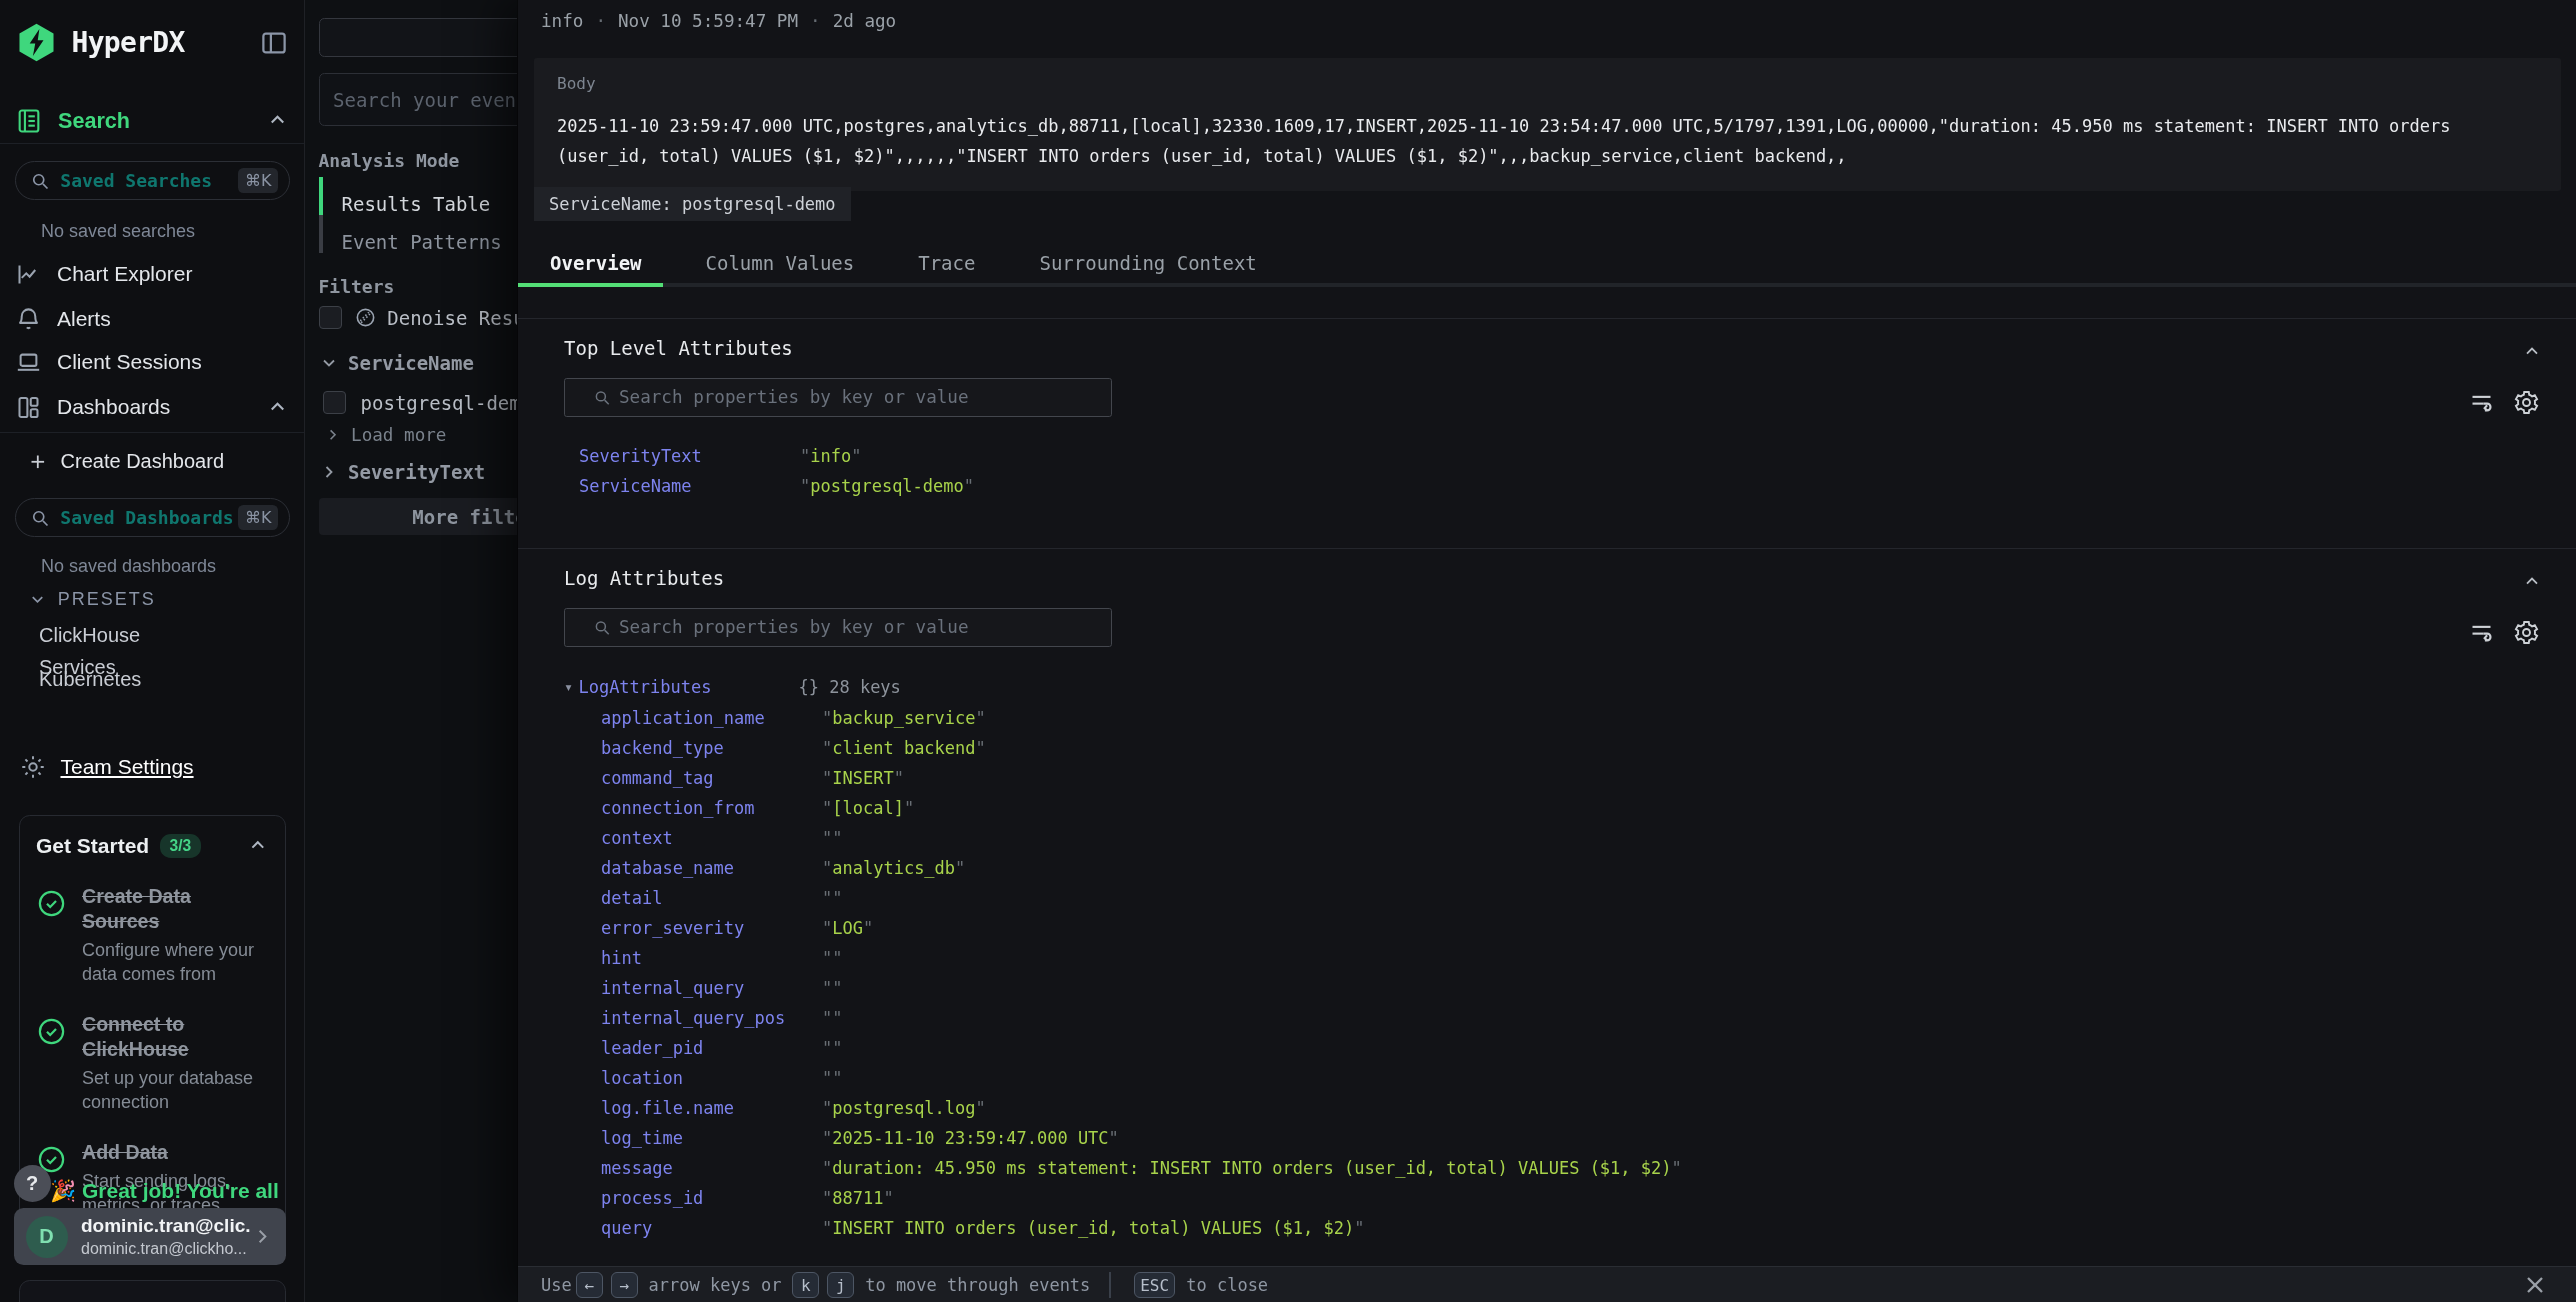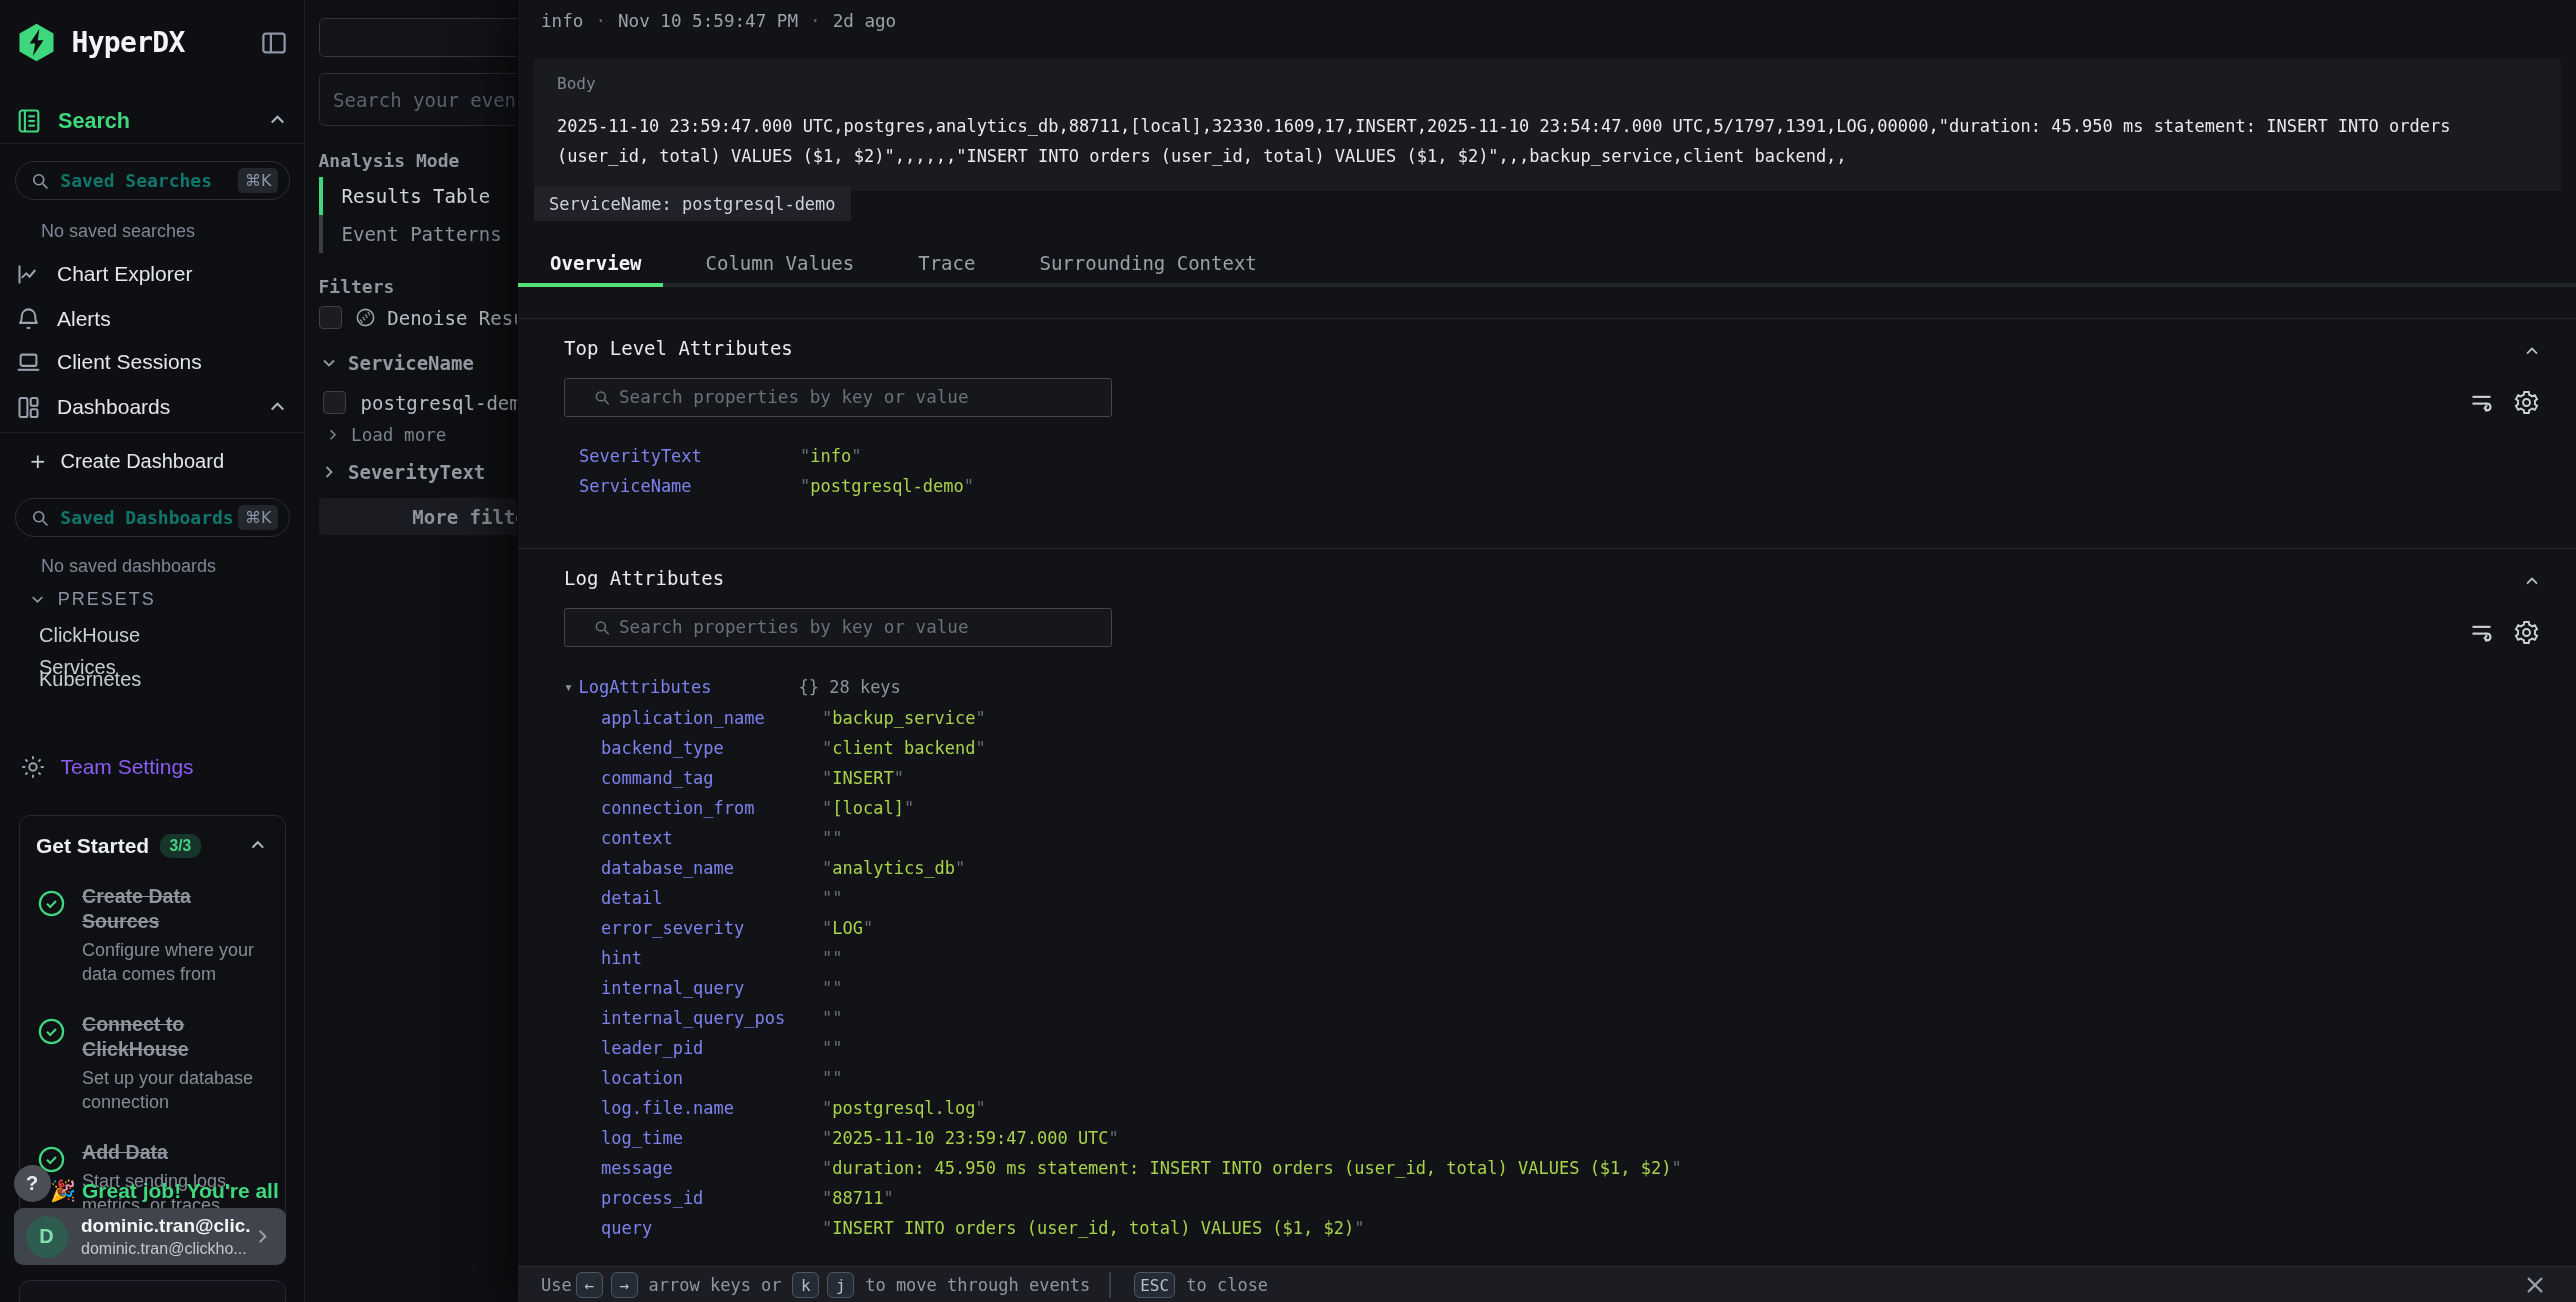--- a/index.html
+++ b/index.html
@@ -33,21 +33,21 @@
 
   .create-dash { position:absolute; left:27px; height:31px; display:flex; align-items:center; color:#e3e6ea; cursor:pointer; }
   .create-dash .nav-label { font-size:20px; margin-left:12px; }
   .create-dash .plus-ico { color:#c9cdd4; }
 
   .presets-row { position:absolute; left:28px; height:27px; display:flex; align-items:center; color:#8b95a7; cursor:pointer; }
   .presets-row .presets-label { font-size:18px; letter-spacing:2px; margin-left:10.8px; color:#8b95a7; }
   .preset-item { position:absolute; left:39px; height:30px; display:flex; align-items:center; font-size:20px; color:#c9cdd4; cursor:pointer; }
 
   .team-settings { position:absolute; left:19px; height:34px; display:flex; align-items:center; cursor:pointer; }
-  .team-settings .nav-label { font-size:21px; margin-left:13.5px; color:#8b5cf6; }
+  .team-settings .nav-label { font-size:21px; margin-left:13.5px; color:#ffffff;text-decoration:underline; }
   .team-settings .nav-ico { color:#9aa3b0; }
 
   .gs-card { position:absolute; top:815px; left:19px; width:267px; border:1.4px solid #272a31; border-radius:10.8px; background:#0f1013; padding:17.6px 16px 20px 16px; }
   .gs-head { display:flex; align-items:center; }
   .gs-title { font-size:21px; font-weight:bold; color:#eceff1; }
   .gs-badge { margin-left:10.8px; background:#17352a; color:#45d387; font-size:15.6px; font-weight:bold; padding:3.4px 9.5px; border-radius:10.8px; }
   .gs-chev { margin-left:auto; color:#aeb6c2; cursor:pointer; }
   .gs-item { display:flex; margin-top:26px; }
   .gs-check { flex:0 0 31px; margin-right:15px; color:#3fd77d; padding-top:4px; }
   .gs-item-title { font-size:19.6px; font-weight:bold; color:#8f959e; text-decoration:line-through; line-height:25px; }
@@ -66,21 +66,21 @@
   
   .filter-panel { position:absolute; left:304px; top:0; width:213px; height:1303px; background:#0e1013; border-left:1.4px solid #1f2126; overflow:hidden; }
   .src-select { position:absolute; top:17.6px; left:13.5px; width:325px; height:39px; border:1.4px solid #34373e; border-radius:5.4px; display:flex; align-items:flex-end; padding:0 12px; cursor:pointer; background:#121418;flex-direction:column; }
   .src-select .src-label { font-size:20px; color:#e4e7ea; margin-left:10.8px; }
   .src-select .src-ico { color:#aab1bb; }
   .event-search { position:absolute; top:73px; left:13.5px; width:325px; height:53px; border:1.4px solid #2c2f36; border-radius:5.4px; background:#101216; display:flex; align-items:center; padding:0 13.5px; }
   .event-search input { background:transparent; border:none; outline:none; width:100%; font-size:19px; color:#cfd3d8; font-family:"DejaVu Sans Mono","Liberation Mono",monospace; }
   .event-search input::placeholder { color:#5c636e; }
   .side-label { font-size:18px; font-weight:bold; color:#8f96a0; }
   .mode-list { position:absolute; top:177px; left:13.5px; width:325px; }
-  .mode-item { display:flex; align-items:center; height:38px; cursor:pointer; }
+  .mode-item { display:flex; align-items:flex-end; height:38px; cursor:pointer; }
   .mode-bar { width:4px; height:38px; background:#3a3d44; margin-right:19px; }
   .mode-item.active .mode-bar { background:#3fd77d; }
   .mode-item .mode-label { font-size:19px; color:#8d949e; }
   .mode-item.active .mode-label { color:#d3d7dc; }
   .chkbox { width:23px; height:23px; border:1.4px solid #3c4047; border-radius:4px; background:#1b1d22; flex:0 0 23px; cursor:pointer; }
   .filter-row { position:absolute; left:13.5px; display:flex; align-items:center; }
   .filter-group-head { font-size:19px; font-weight:bold; color:#949aa4; margin-left:9.5px; }
   .filter-value-label { font-size:19px; color:#b9bec6; margin-left:15px; white-space:nowrap; }
   .loadmore-label { font-size:17.6px; color:#7a828c; margin-left:9.5px; }
   .denoise-ico { color:#9aa3b0; margin-left:12px; }

